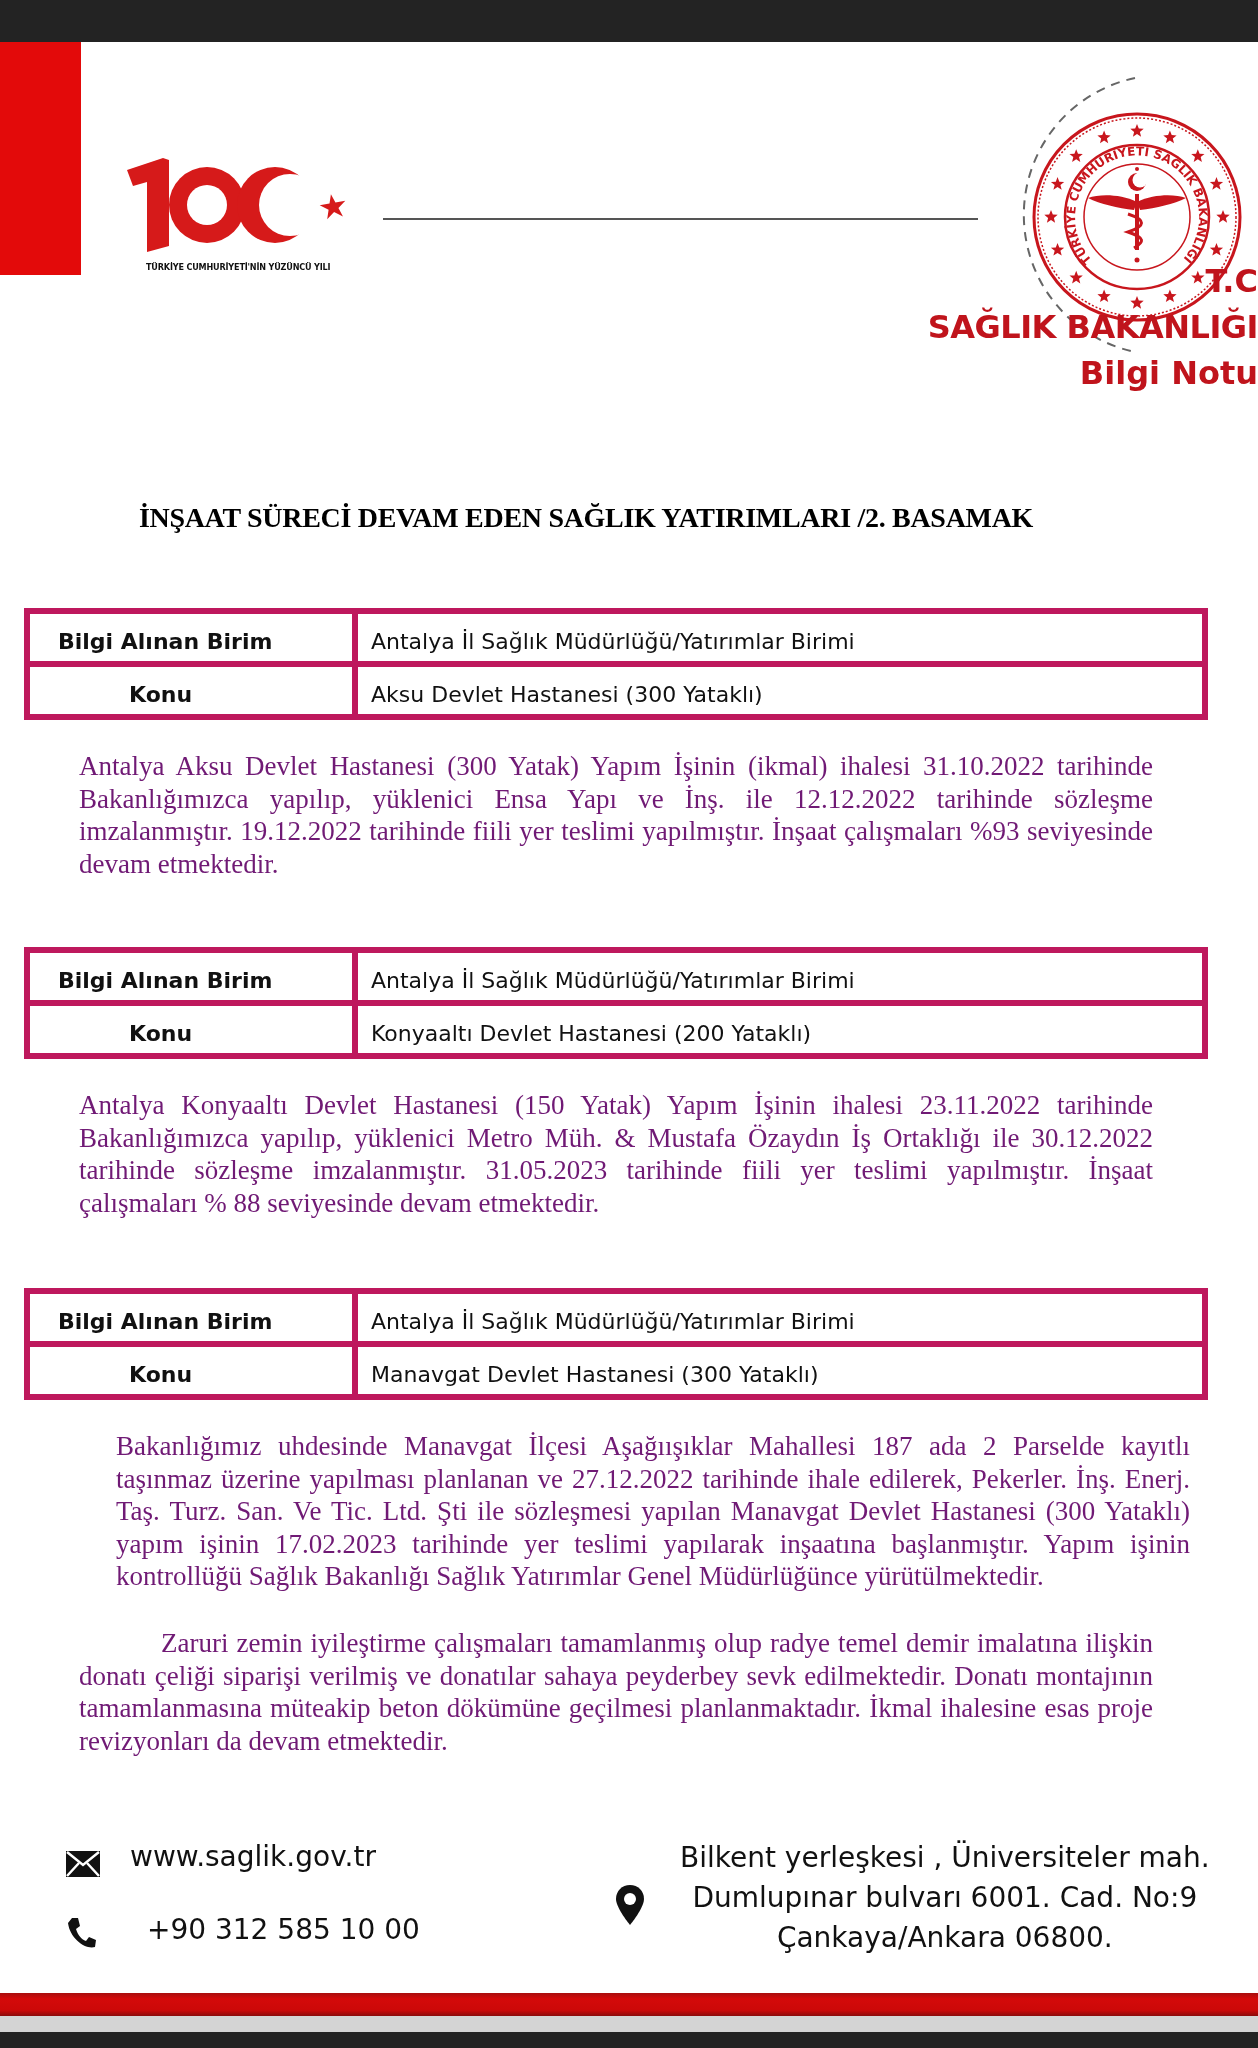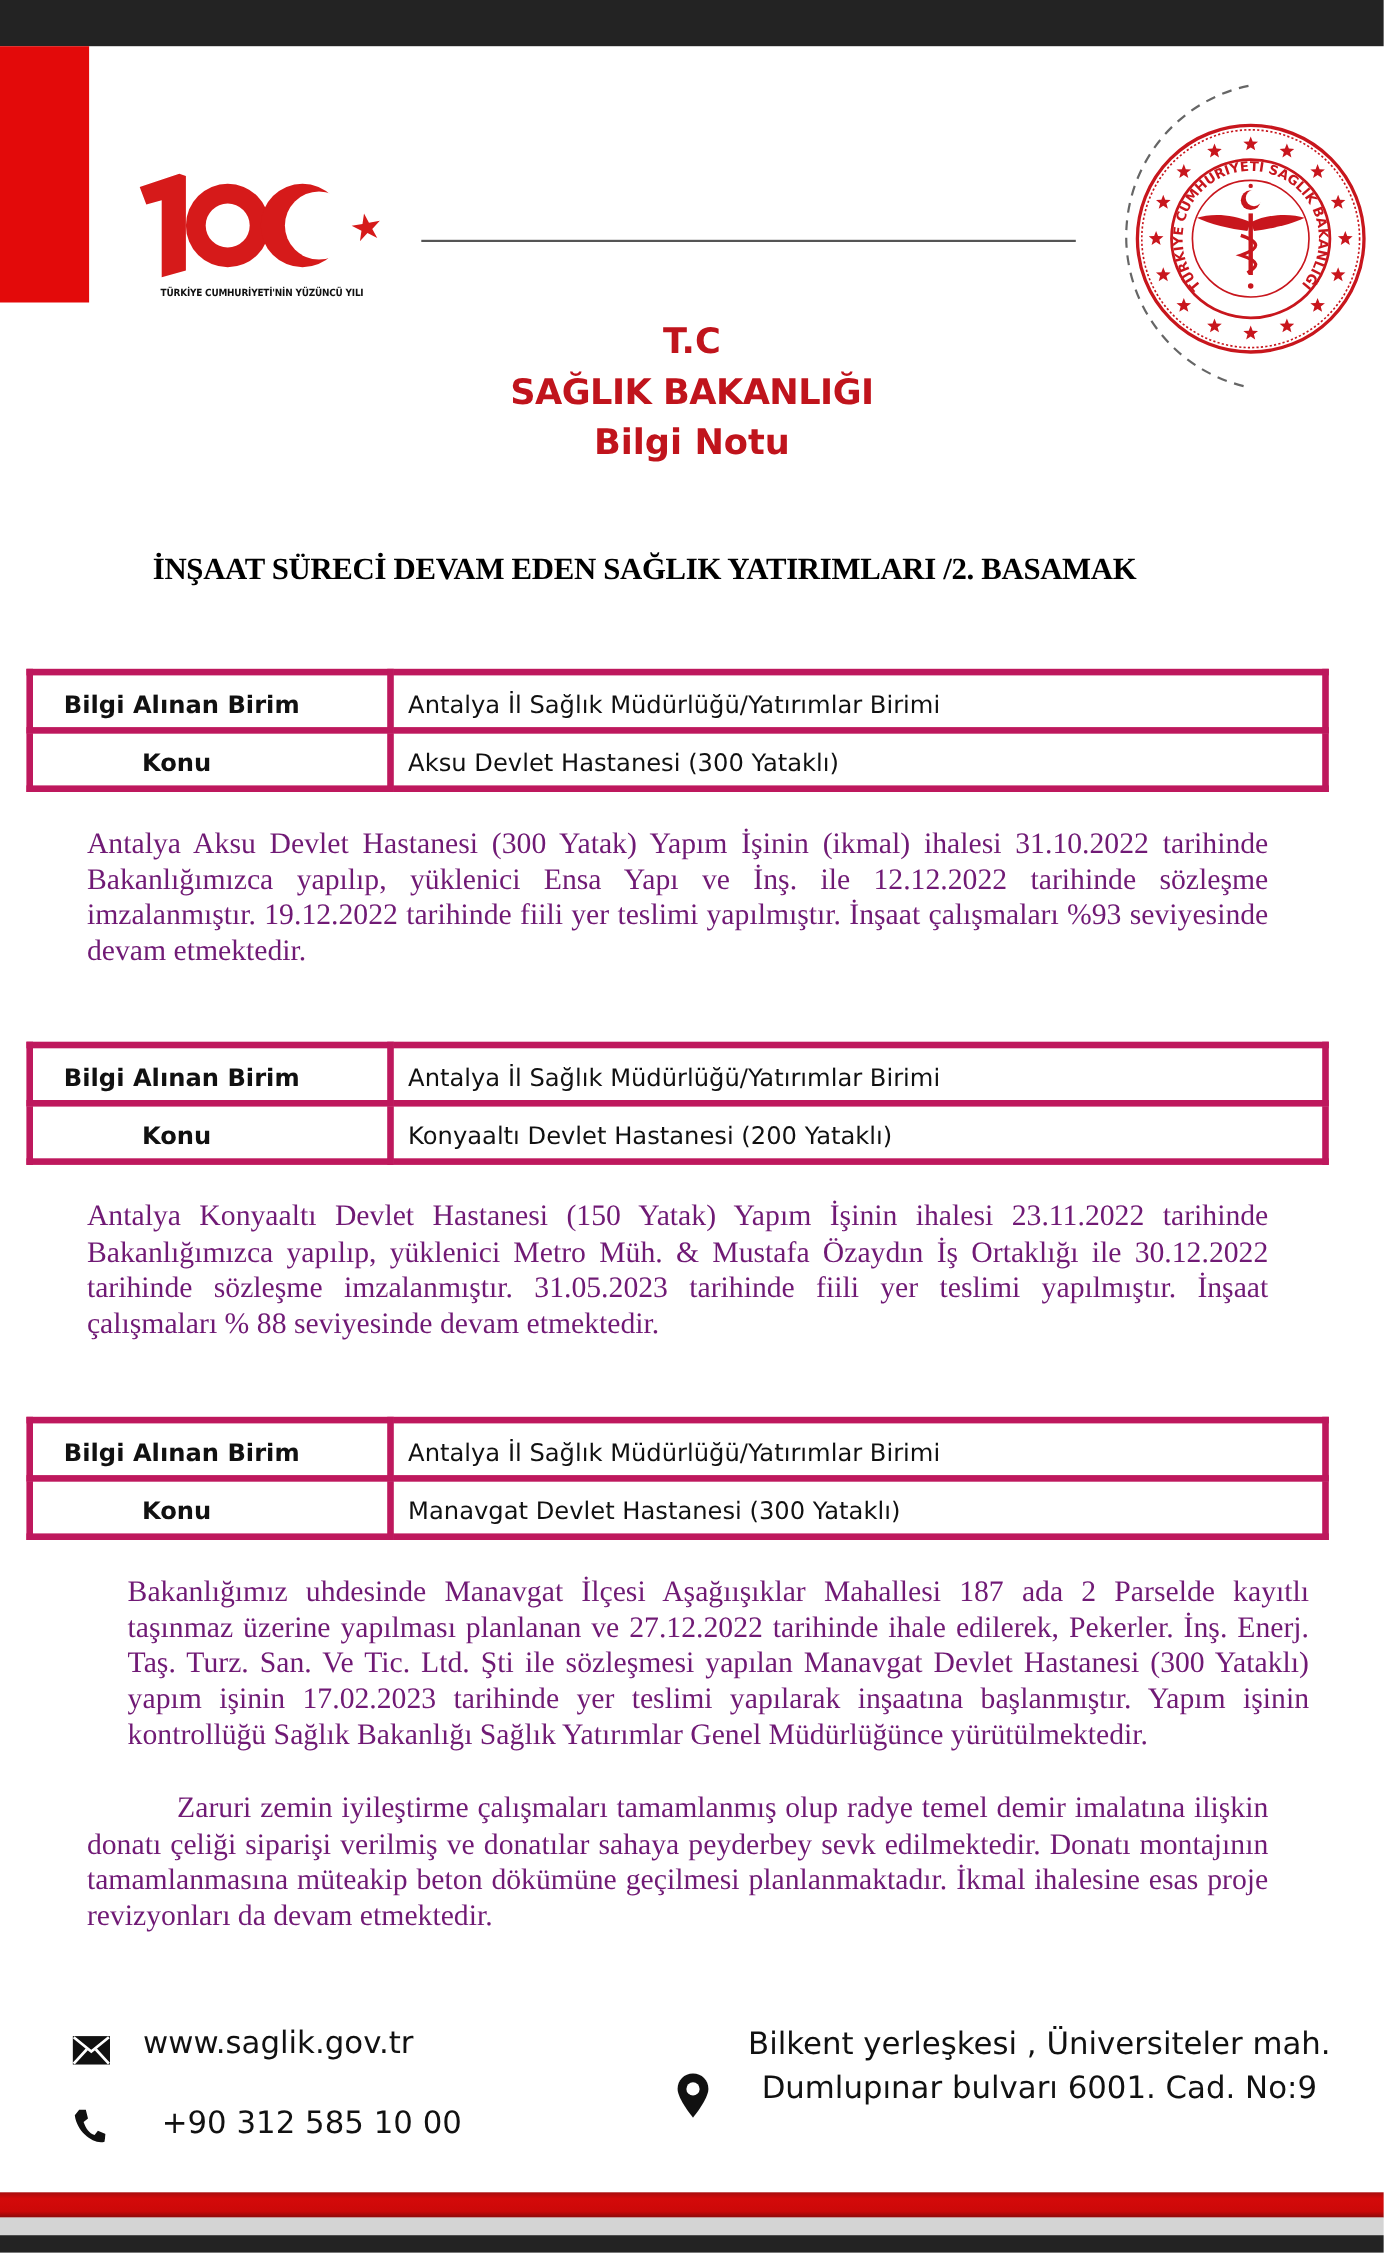--- a/index.html
+++ b/index.html
@@ -10,21 +10,21 @@
   .red-block { position: absolute; left: 0; top: 42px; width: 81px; height: 233px; background: #e30a0a; }
 
   .logo100 { position: absolute; left: 125px; top: 150px; width: 225px; height: 130px; }
   .logo100 svg { display: block; }
   .logo100-caption { position: absolute; left: 146px; top: 262px; font-family: "DejaVu Sans", sans-serif; font-weight: bold; font-size: 9px; letter-spacing: -0.2px; color: #111; transform: scaleX(0.9); transform-origin: left; white-space: nowrap; }
 
   .header-line { position: absolute; left: 383px; top: 218px; width: 595px; height: 2px; background: #555; }
   .dashed-arc { position: absolute; left: 985px; top: 70px; width: 230px; height: 290px; }
   .seal { position: absolute; left: 1030px; top: 110px; width: 215px; height: 215px; }
 
-  .title-block { position: absolute; left: 0; top: 258px; width: 1258px; text-align: center; color: #c0141c; font-family: "DejaVu Sans", sans-serif; font-weight: bold; margin-top: 29px; }
+  .title-block { position: absolute; left: 0; top: 258px; width: 1258px; text-align: right; color: #c0141c; font-family: "DejaVu Sans", sans-serif; font-weight: bold; }
   .title-block .t1 { font-size: 32px; line-height: 46px; }
   .title-block .t2 { font-size: 32px; line-height: 46px; letter-spacing: -0.5px; }
   .title-block .t3 { font-size: 32px; line-height: 46px; }
 
   .doc-heading { position: absolute; left: 0; top: 502px; width: 1172px; text-align: center; font-family: "Liberation Serif", serif; font-weight: bold; font-size: 28px; letter-spacing: -0.3px; color: #000000; }
 
   .info-table { position: absolute; left: 24px; width: 1184px; border-collapse: collapse; font-family: "DejaVu Sans", sans-serif; font-size: 22px; }
   .info-table td { border: 6px solid #be185d; height: 53px; vertical-align: top; padding-top: 15px; }
   .info-table td.label { width: 328px; font-weight: bold; }
   .info-table td.label.first { padding-left: 28px; }
@@ -188,17 +188,18 @@
 </svg>
 <div class="footer-item f-phone">+90 312 585 10 00</div>
 
 <svg class="icon-pin" viewBox="0 0 30 42">
   <path d="M15,1 C7,1 1,7 1,15 C1,24 15,41 15,41 C15,41 29,24 29,15 C29,7 23,1 15,1 Z" fill="#111"></path>
   <circle cx="15" cy="15" r="6" fill="#fff"></circle>
 </svg>
 <div class="address">
   <div>Bilkent yerleşkesi , Üniversiteler mah.</div>
   <div>Dumlupınar bulvarı 6001. Cad. No:9</div>
+  <div>Çankaya/Ankara 06800.</div>
 </div>
 
 <div class="bottom-red"></div>
 <div class="bottom-gray"></div>
 <div class="bottom-bar"></div>
 
 </body></html>

